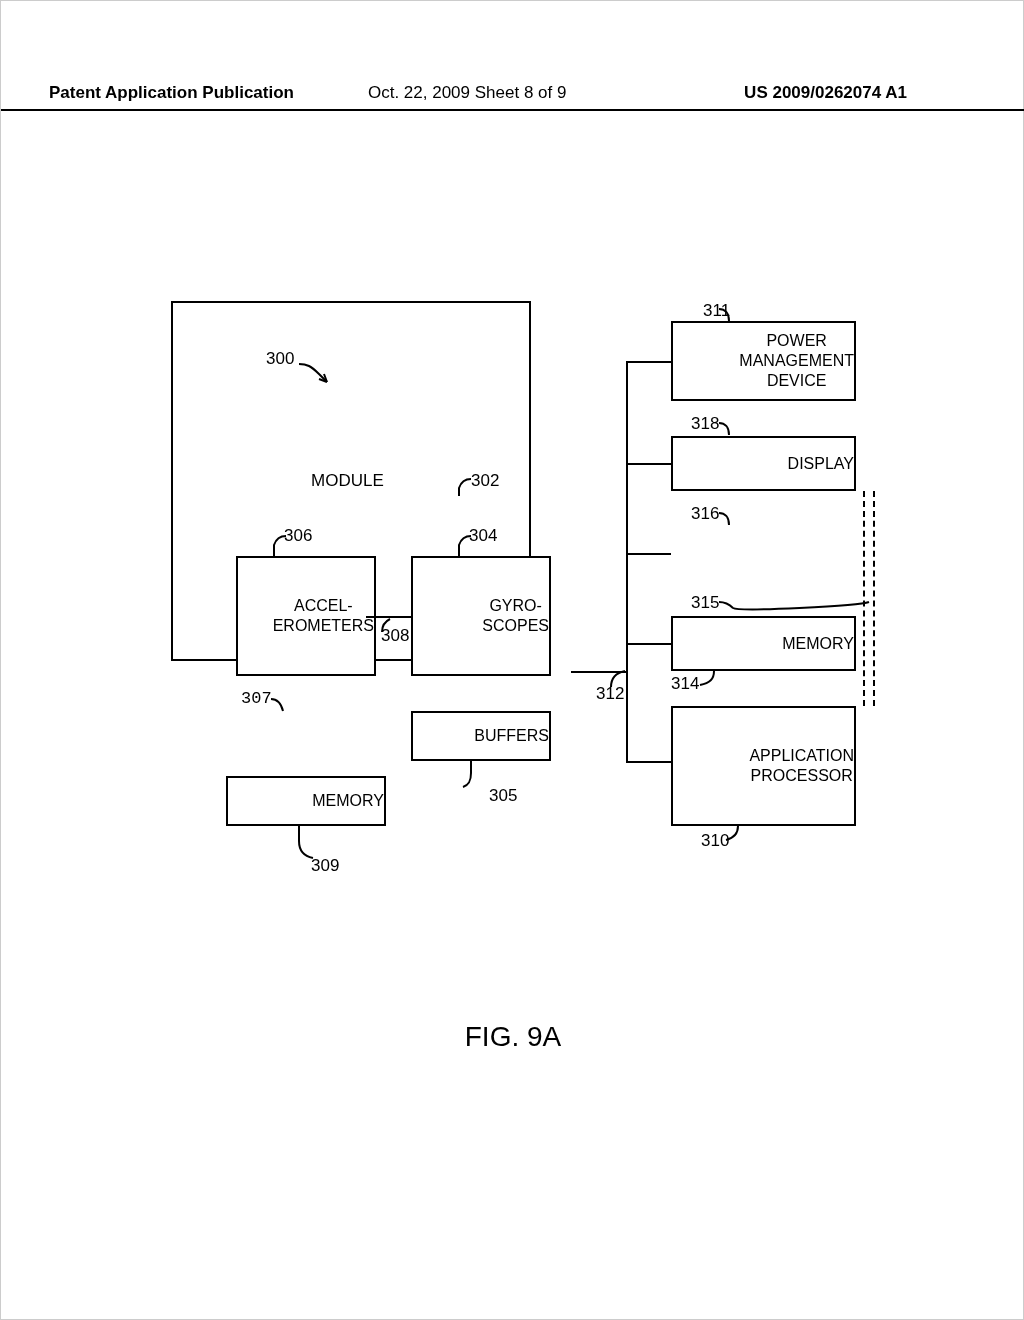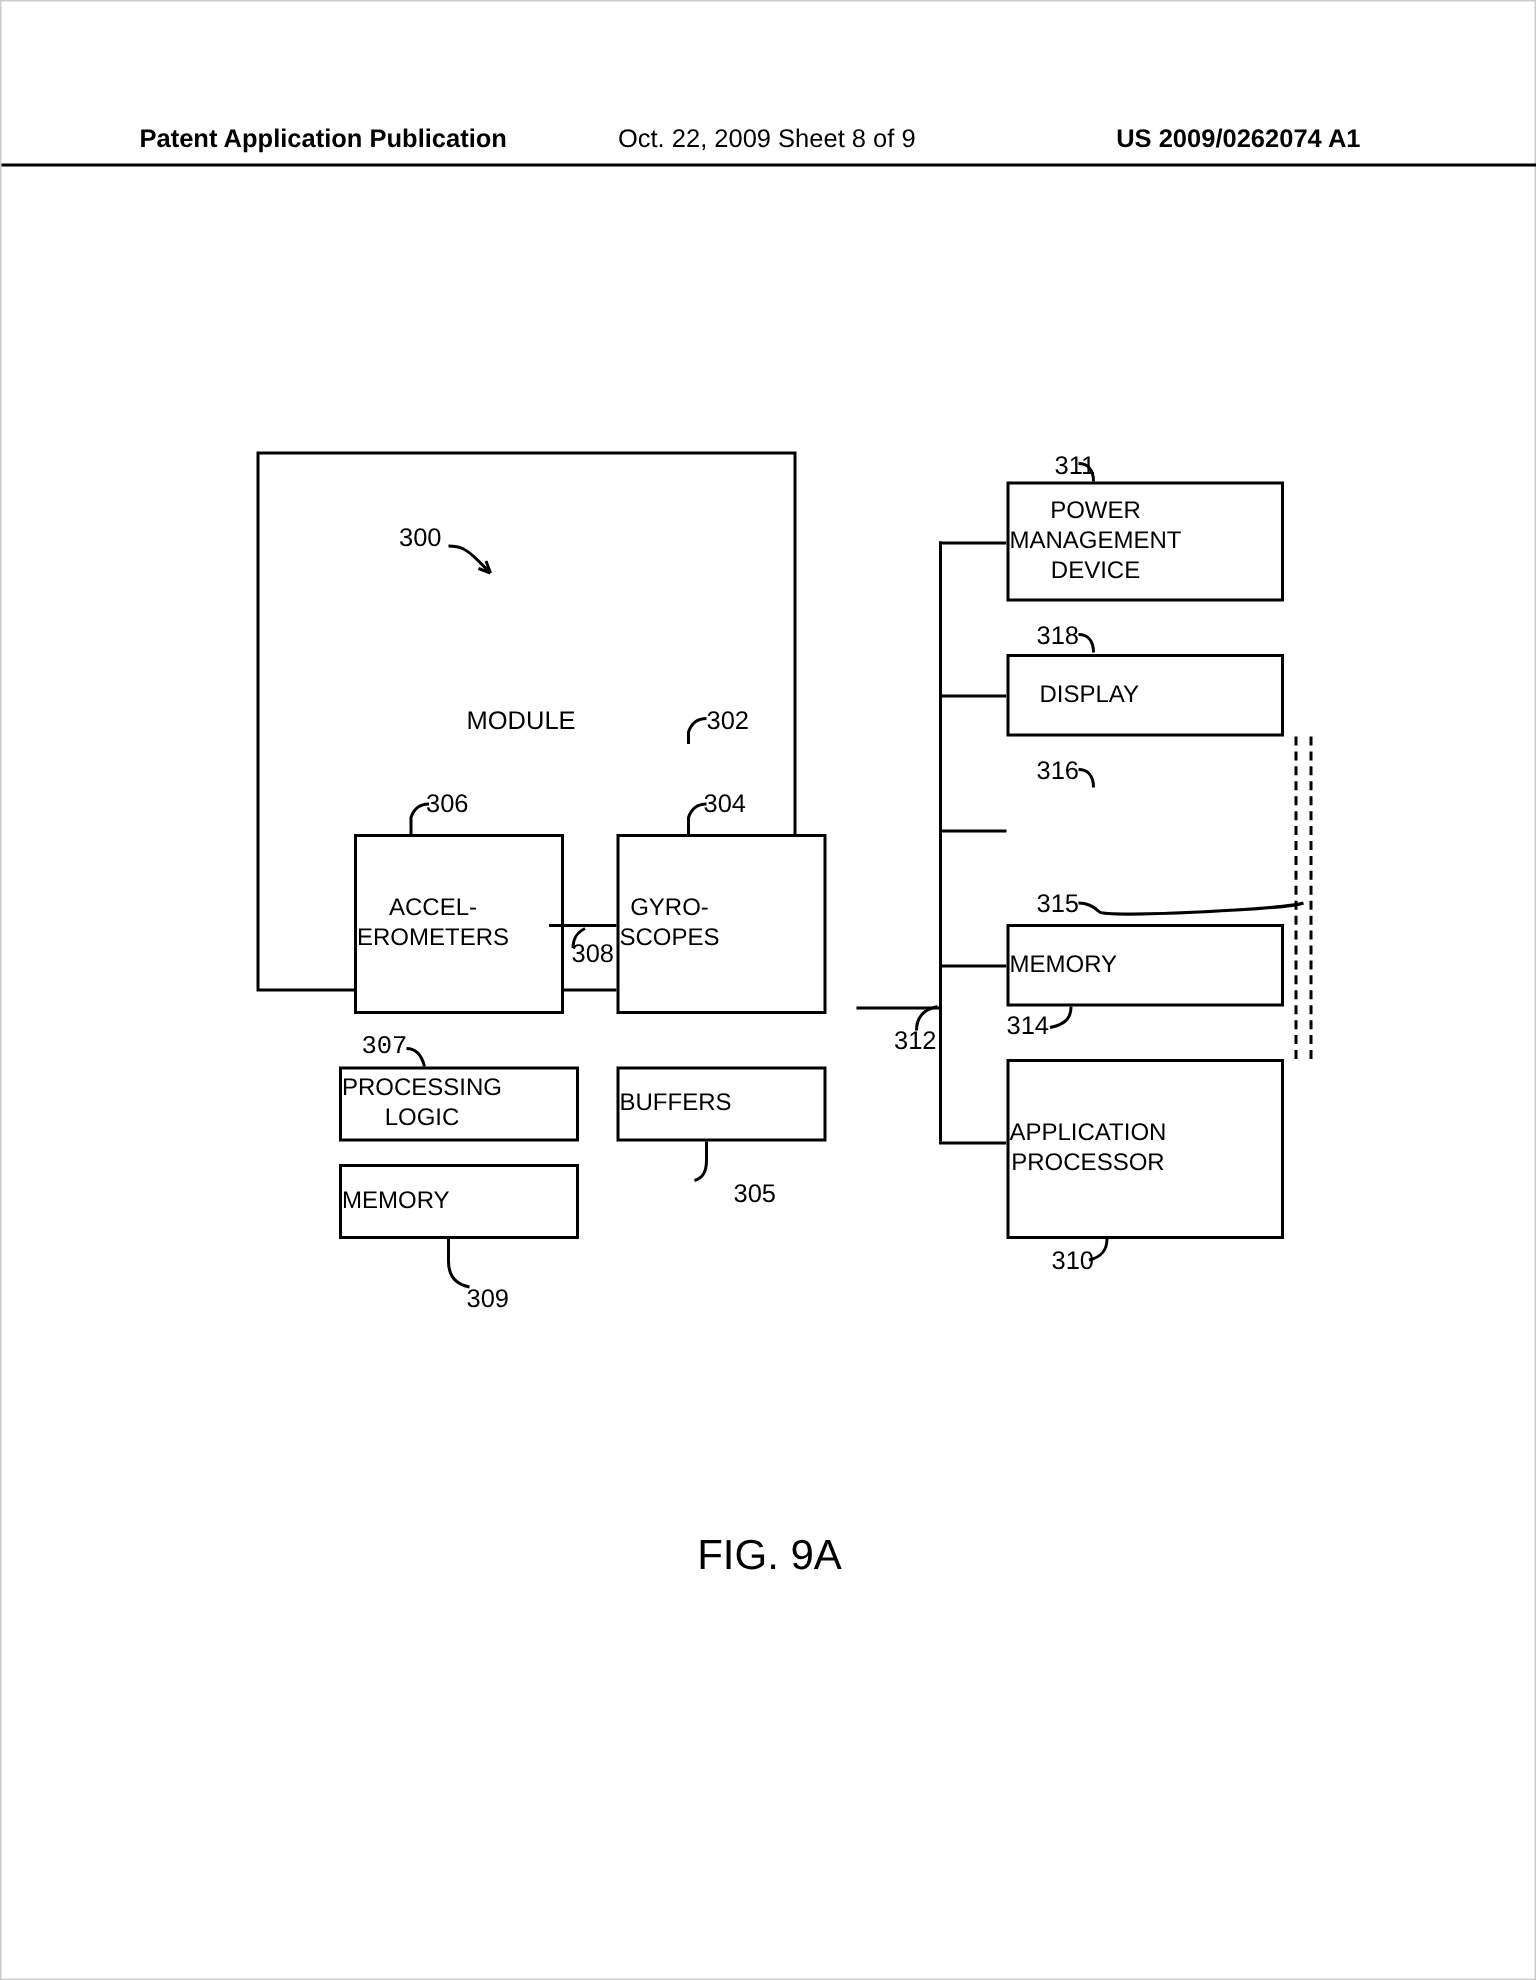--- a/index.html
+++ b/index.html
@@ -17,21 +17,21 @@
     height: 1320px;
     border: 1px solid #ccc;
   }
   .header {
     position: absolute;
     top: 82px;
     left: 0;
     width: 1024px;
     display: flex;
     align-items: flex-end;
-    padding: 0 118px 6px 92px;
+    padding: 0 118px 6px 48px;
     border-bottom: 2px solid #000;
   }
   .hdr-left {
     font-weight: bold;
     font-size: 17px;
   }
   .hdr-mid {
     font-size: 17px;
     margin-left: 74px;
   }
@@ -48,21 +48,21 @@
     width: 720px;
     height: 600px;
   }
 
   .box {
     position: absolute;
     border: 2px solid #000;
     text-align: center;
     display: flex;
     align-items: center;
-    justify-content: flex-start;
+    justify-content: flex-end;
     font-size: 16px;
     line-height: 1.25;
     background: #fff;
   }
 
   .ref {
     position: absolute;
     font-size: 17px;
   }
 
@@ -175,24 +175,20 @@
     <svg class="hook" style="left:280px; top:232px;" width="22" height="25">
       <path d="M20 3 C 14 3, 10 6, 8 12 L 8 23"></path>
     </svg>
 
     <div class="conn" style="left:195px; top:315px; width:45px;"></div>
     <span class="ref" style="left:210px; top:325px;">308</span>
     <svg class="hook" style="left:205px; top:315px;" width="18" height="18">
       <path d="M6 16 C 6 10, 8 6, 14 3"></path>
     </svg>
 
-    <div class="box proc">
-        <span style="white-space:pre-line;">PROCESSING
-LOGIC</span>
-      </div>
     <span class="ref" style="left:70px; top:388px;font-family:Liberation Mono, monospace;">307</span>
     <svg class="hook" style="left:100px; top:392px;" width="20" height="20">
       <path d="M0 6 C 6 6, 10 10, 12 18"></path>
     </svg>
 
     <div class="box mem-m">
         <span>MEMORY</span>
       </div>
     <span class="ref" style="left:140px; top:555px;">309</span>
     <svg class="hook" style="left:120px; top:525px;" width="28" height="35">

